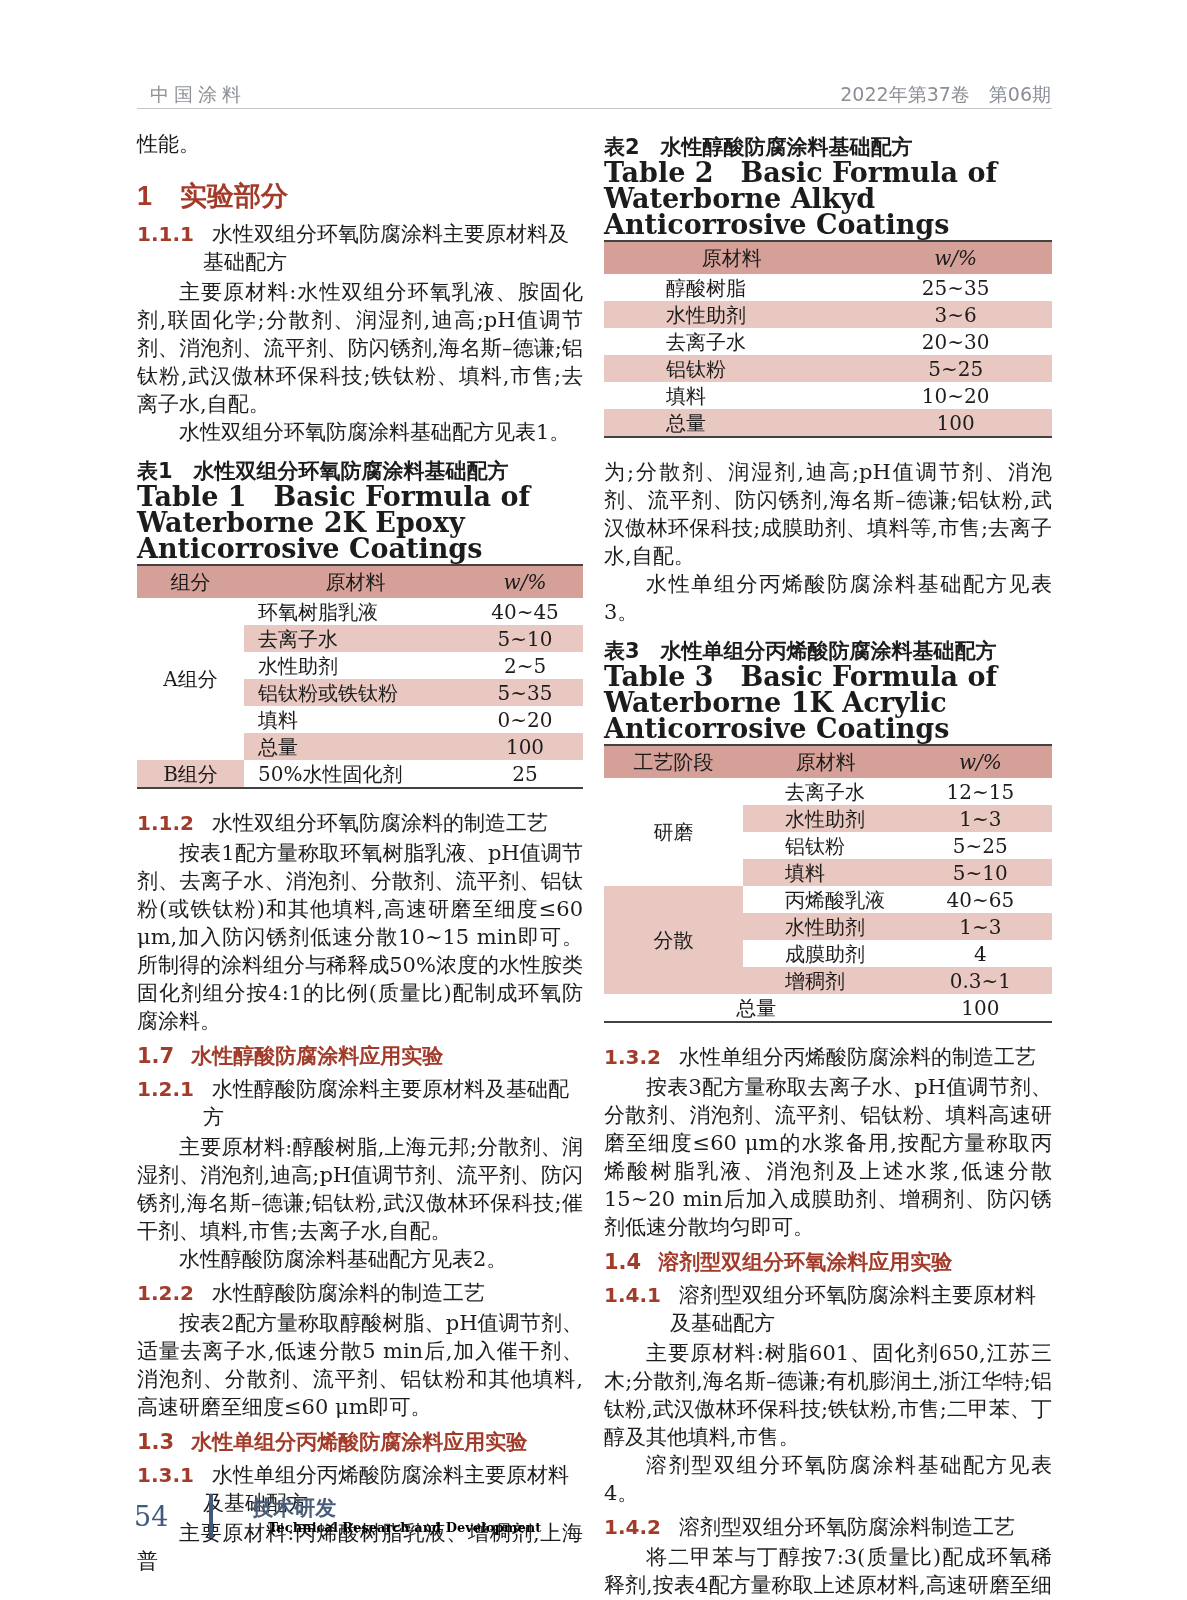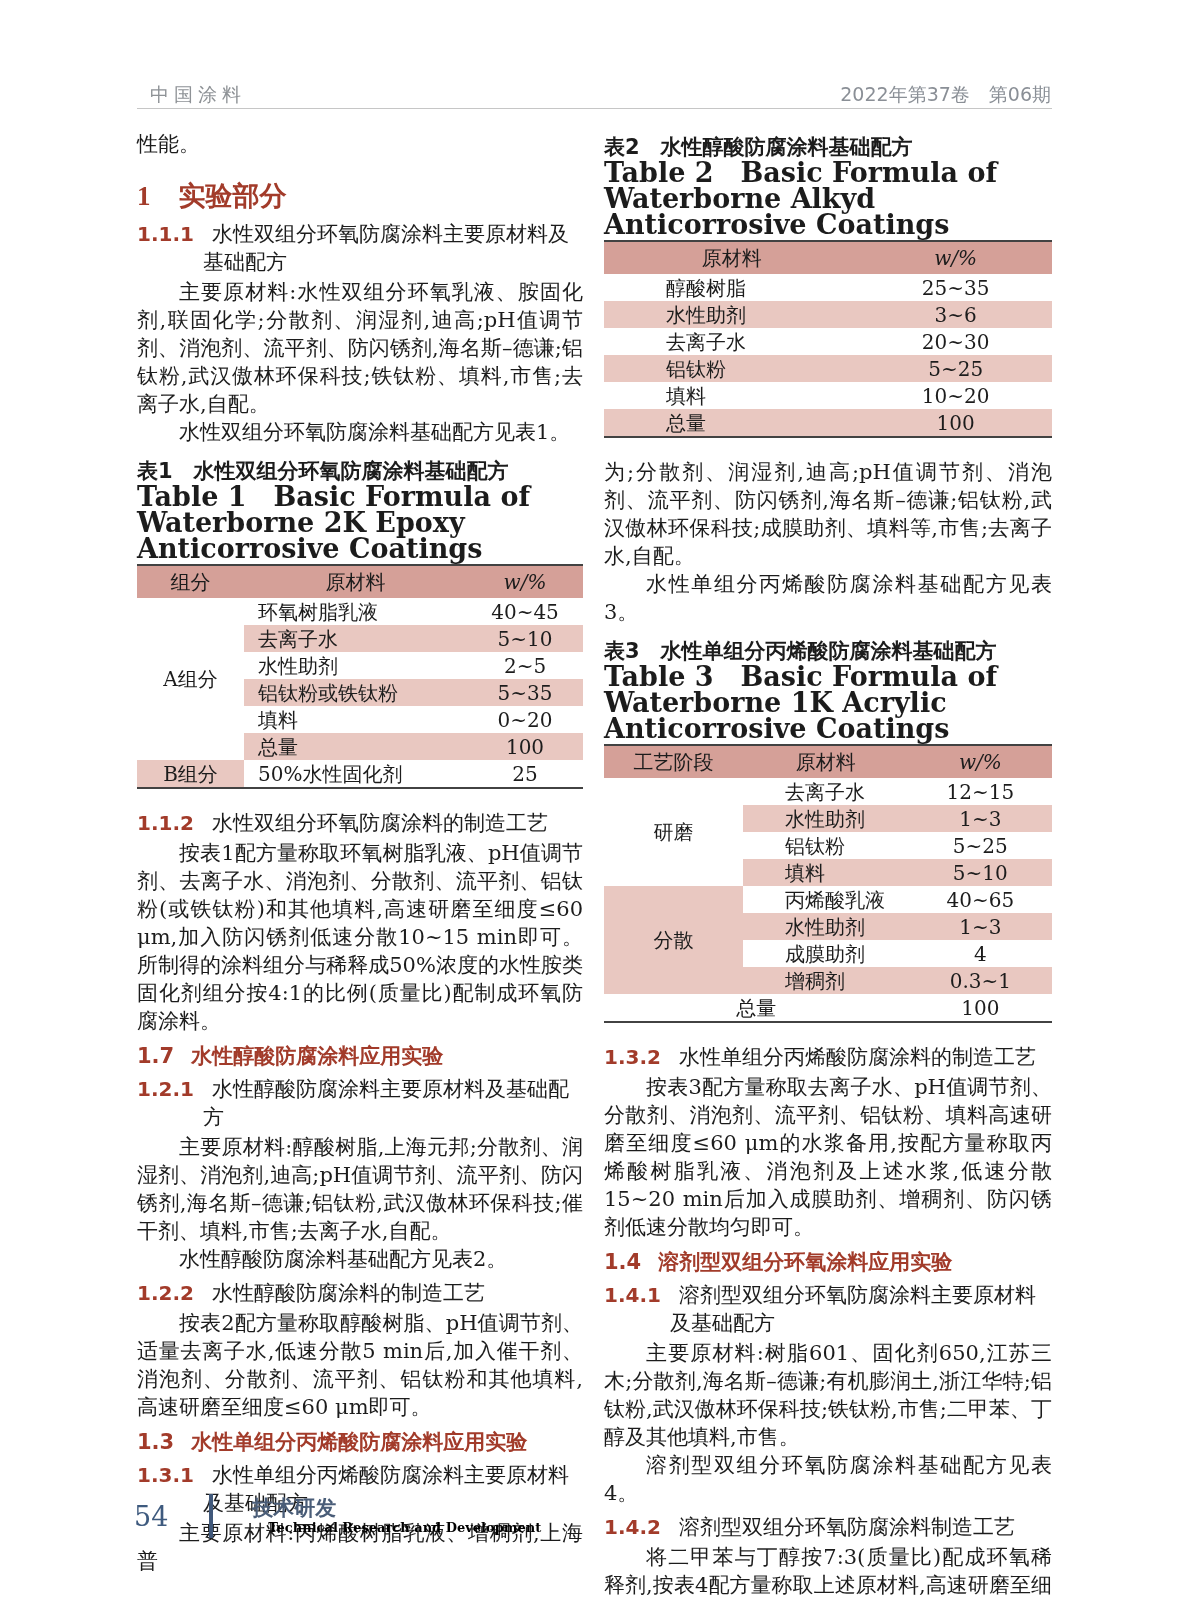--- a/index.html
+++ b/index.html
@@ -10,21 +10,21 @@
         font-size:19px;color:#8e9296;letter-spacing:5px;}
   .runhead-right{position:absolute;right:136px;top:82px;font-family:"DejaVu Sans","Liberation Sans",sans-serif;
         font-size:19px;color:#8a8f96;}
   .runhead-rule{position:absolute;left:137px;top:108px;width:915px;height:1px;background:#c6c6c6;}
   
   .col{position:absolute;top:130px;width:446px;font-size:21px;line-height:28px;text-align:justify;}
   .col-left{left:137px;}
   .col-right{left:604px;width:448px;}
   .para{margin:0;text-indent:2em;}
   .para.noindent{text-indent:0;}
-  .h1{margin:20px 0 6px 0;font-family:Liberation Serif, serif;font-weight:bold;
+  .h1{margin:20px 0 6px 0;font-family:Liberation Sans, sans-serif;font-weight:bold;
       font-size:27px;line-height:36px;color:#a23b2a;text-align:left;}
   .h1 .num{margin-right:28px;}
   .h2{margin:8px 0 2px 0;font-family:"DejaVu Sans","Liberation Sans",sans-serif;font-weight:bold;
       font-size:21px;line-height:26px;color:#a23b2a;text-align:left;}
   .h2 .num{margin-right:17px;}
   .h3{margin:6px 0 2px 0;font-size:21px;line-height:28px;color:#1c1c1c;
       padding-left:66px;text-indent:-66px;text-align:left;}
   .h3 .num{font-family:"DejaVu Sans","Liberation Sans",sans-serif;font-weight:bold;
       font-size:20px;color:#a23b2a;margin-right:18px;}
   .caption{margin:12px 0 2px 0;text-align:left;text-indent:0;}

